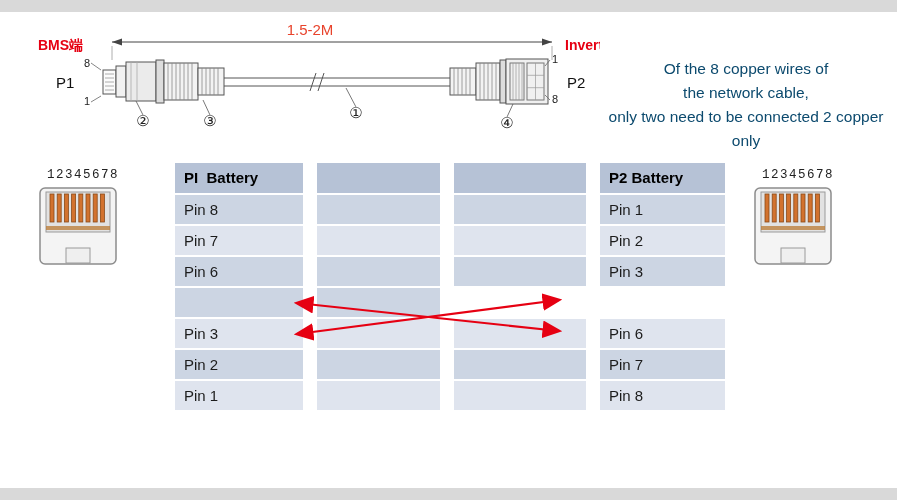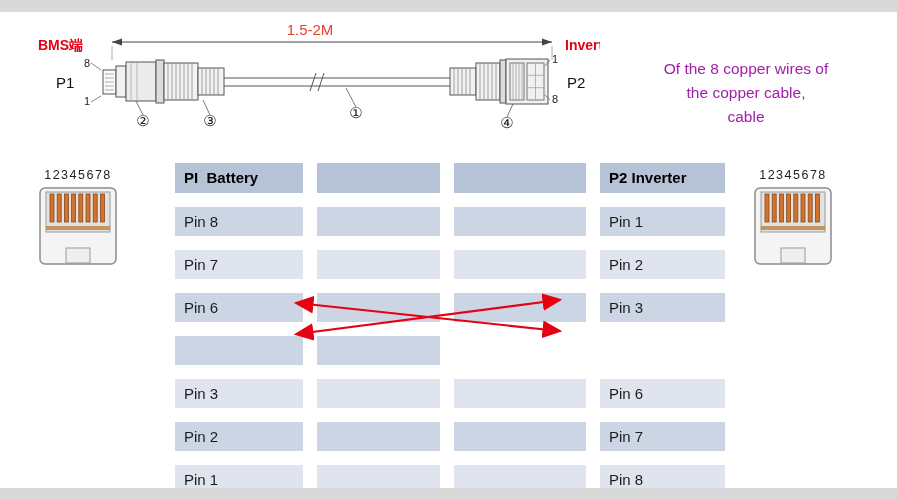--- a/index.html
+++ b/index.html
@@ -5,29 +5,29 @@
   html,body{margin:0;padding:0;background:#fff;}
   .page{position:relative;width:897px;height:500px;background:#ffffff;overflow:hidden;
         font-family:"Liberation Sans",sans-serif;}
   .bar{position:absolute;left:0;width:897px;background:#d9d9d9;}
   .bar.top{top:0;height:12px;}
   .bar.bottom{top:488px;height:12px;}
 
   .cable-svg{position:absolute;left:0;top:0;}
 
   .note{position:absolute;left:597px;top:57px;width:298px;text-align:center;
-        font-size:15.5px;line-height:24px;color:#a21caf;}
-
-  .rj45{position:absolute;width:82px;text-align:center;}
+        font-size:15.5px;line-height:24px;color:#0c4a6e;}
+
+  .rj45{position:absolute;width:82px;text-align:right;font-family:Liberation Mono, monospace;}
   .rj45.left{left:37px;top:168px;}
   .rj45.right{left:752px;top:168px;}
   .rj45 .pins-label{font-size:12.5px;letter-spacing:1.5px;color:#222;margin-bottom:4px;}
 
   .pin-table{position:absolute;left:175px;top:163px;}
-  .row{display:grid;grid-template-columns:128px 123px 132px 125px;column-gap:14px;margin-bottom:14px;}
+  .row{display:grid;grid-template-columns:128px 123px 132px 125px;column-gap:14px;margin-bottom:2px;}
   .row .td{height:29px;line-height:29px;padding-left:9px;font-size:15px;color:#1c1c1c;
            background:#dfe4ee;overflow:hidden;}
   .row.head .td{height:30px;line-height:30px;font-weight:bold;color:#000;background:#b6c2d6;white-space:pre;}
   .row.odd .td{background:#ccd5e3;}
   .tag{color:#e60012;margin-left:16px;}
 
   .arrows{position:absolute;left:175px;top:163px;pointer-events:none;}
 </style>
 </head>
 <body>
@@ -136,22 +136,23 @@
       <text x="210" y="126" text-anchor="middle" font-size="15">③</text>
       <line x1="356" y1="107" x2="346" y2="88" stroke="#555" stroke-width="0.8"></line>
       <text x="356" y="118" text-anchor="middle" font-size="15">①</text>
       <line x1="507" y1="117" x2="513" y2="104" stroke="#555" stroke-width="0.8"></line>
       <text x="507" y="128" text-anchor="middle" font-size="15">④</text>
     </g>
   </svg>
 
   <div class="note">
     <div>Of the 8 copper wires of</div>
-    <div>the copper cable,</div>
-    <div>cable</div>
+    <div>the network cable,</div>
+    <div>only two need to be connected 2 copper</div>
+    <div>only</div>
   </div>
 
   <div class="rj45 left">
     <div class="pins-label">12345678</div>
     <svg width="82" height="82" viewBox="0 0 82 82">
       <rect x="3" y="2" width="76" height="76" rx="5" fill="#f4f4f4" stroke="#8c8c8c" stroke-width="1.5"></rect>
       <rect x="9" y="6" width="64" height="40" fill="#e2e2e2" stroke="#9a9a9a"></rect>
       <g stroke="#8a4a18" stroke-width="0.8" fill="#d2722e">
         <rect x="13" y="8" width="4" height="28"></rect>
           <rect x="20.2" y="8" width="4" height="28"></rect>
@@ -185,21 +186,21 @@
       <rect x="9" y="40" width="64" height="4" fill="#b97a33" opacity="0.75"></rect>
       <rect x="29" y="62" width="24" height="15" fill="#efefef" stroke="#9a9a9a"></rect>
     </svg>
   </div>
 
   <div class="pin-table">
     <div class="row head">
       <div class="td">PI  Battery</div>
       <div class="td"></div>
       <div class="td"></div>
-      <div class="td">P2 Inverter</div>
+      <div class="td">P2 Battery</div>
     </div>
 
     <div class="row odd">
       <div class="td"><span>Pin 8</span><span class="tag"></span></div>
       <div class="td"></div>
       <div class="td"></div>
       <div class="td"><span>Pin 1</span><span class="tag"></span></div>
     </div>
     <div class="row">
       <div class="td"><span>Pin 7</span><span class="tag"></span></div>

